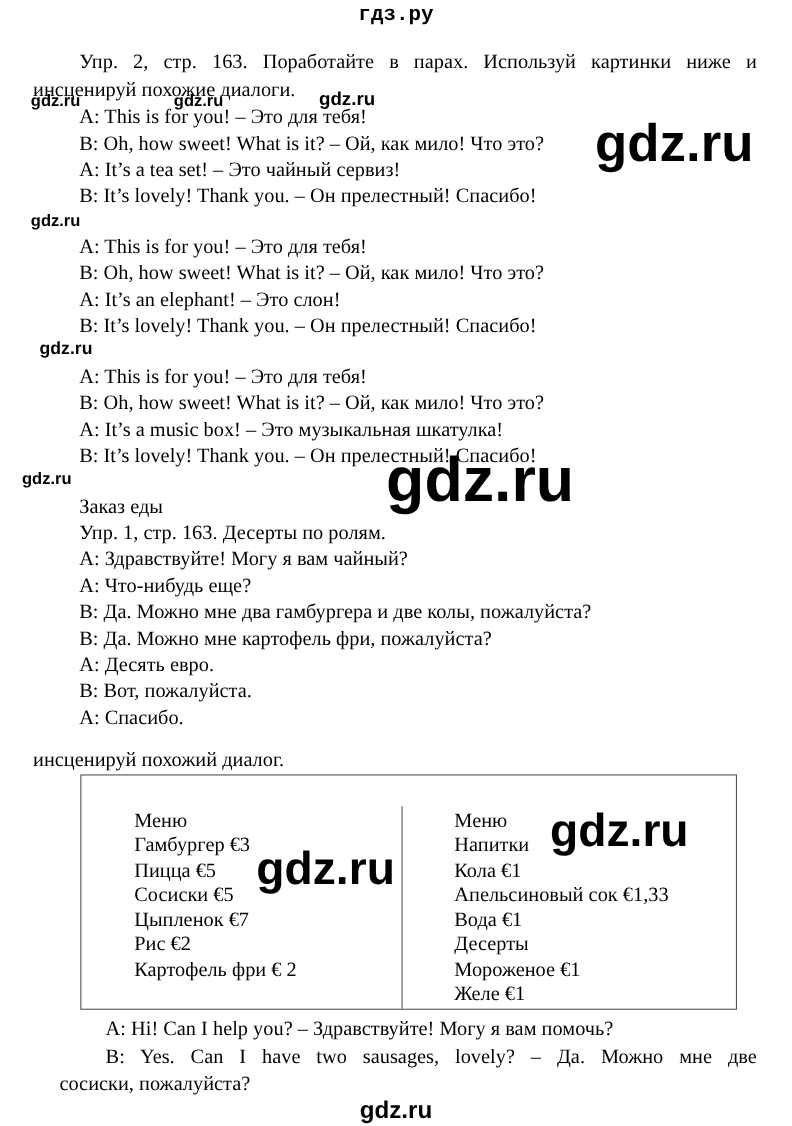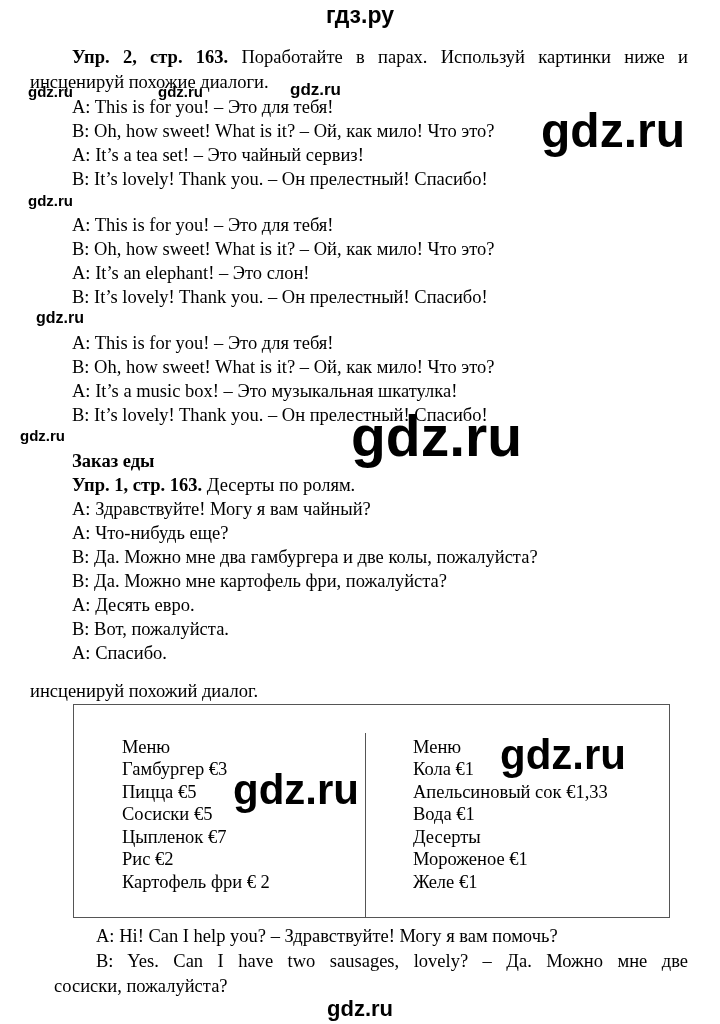--- a/index.html
+++ b/index.html
@@ -3,27 +3,27 @@
 <meta charset="utf-8">
 <style>
   html,body { margin:0; padding:0; background:#fff; }
   .page {
     position:relative; width:720px; height:1024px; background:#ffffff;
     color:#000; overflow:hidden;
     font-family:"Liberation Serif", serif;
   }
   .site-header {
     position:absolute; top:2px; left:0; right:0; text-align:center;
-    font-family:Liberation Sans, sans-serif; font-weight:bold; font-size:23px;
+    font-family:Liberation Mono, monospace; font-weight:bold; font-size:19px;
   }
   .content { position:absolute; left:30px; top:45px; width:658px; font-size:18.5px; }
 
   .tpara { line-height:25px; }
   .jline { text-align:justify; text-align-last:justify; text-indent:42px; }
-  .bold { font-weight:bold; }
+  .bold { font-weight:normal; }
 
   .dialog { line-height:24px; margin:0 0 22px 0; }
   .dline { padding-left:42px; }
 
   .food { line-height:24px; }
 
   .ex2food { margin-top:14px; line-height:24.5px; }
 
   .menu-table { display:flex; width:595px; margin-left:43px; border:1px solid #555; }
   .mcol { line-height:22.5px; height:178px; padding:3px 0 3px 48px;margin-top:28px; }
@@ -108,20 +108,21 @@
         <div>Меню</div>
         <div>Гамбургер €3</div>
         <div>Пицца €5</div>
         <div>Сосиски €5</div>
         <div>Цыпленок €7</div>
         <div>Рис €2</div>
         <div>Картофель фри € 2</div>
       </div>
       <div class="mcol mcol-right">
         <div>Меню</div>
+        <div>Напитки</div>
         <div>Кола €1</div>
         <div>Апельсиновый сок €1,33</div>
         <div>Вода €1</div>
         <div>Десерты</div>
         <div>Мороженое €1</div>
         <div>Желе €1</div>
       </div>
     </div>
 
     <div class="bottom">

